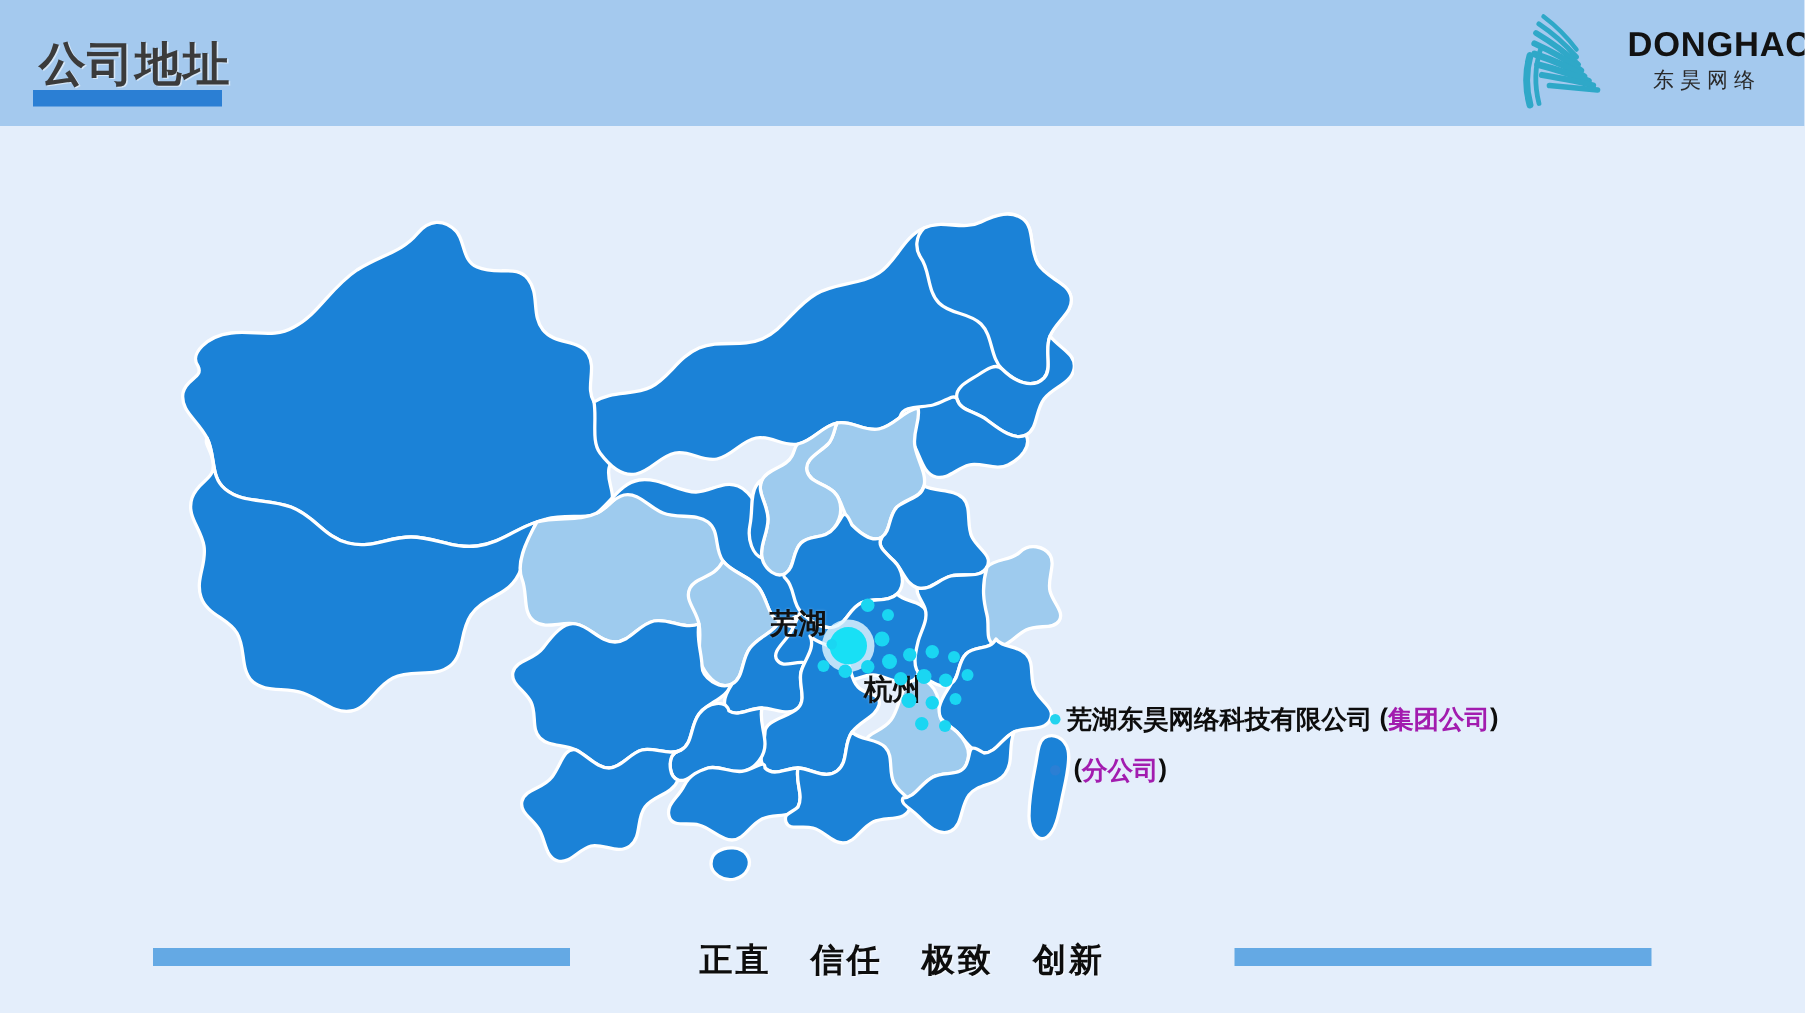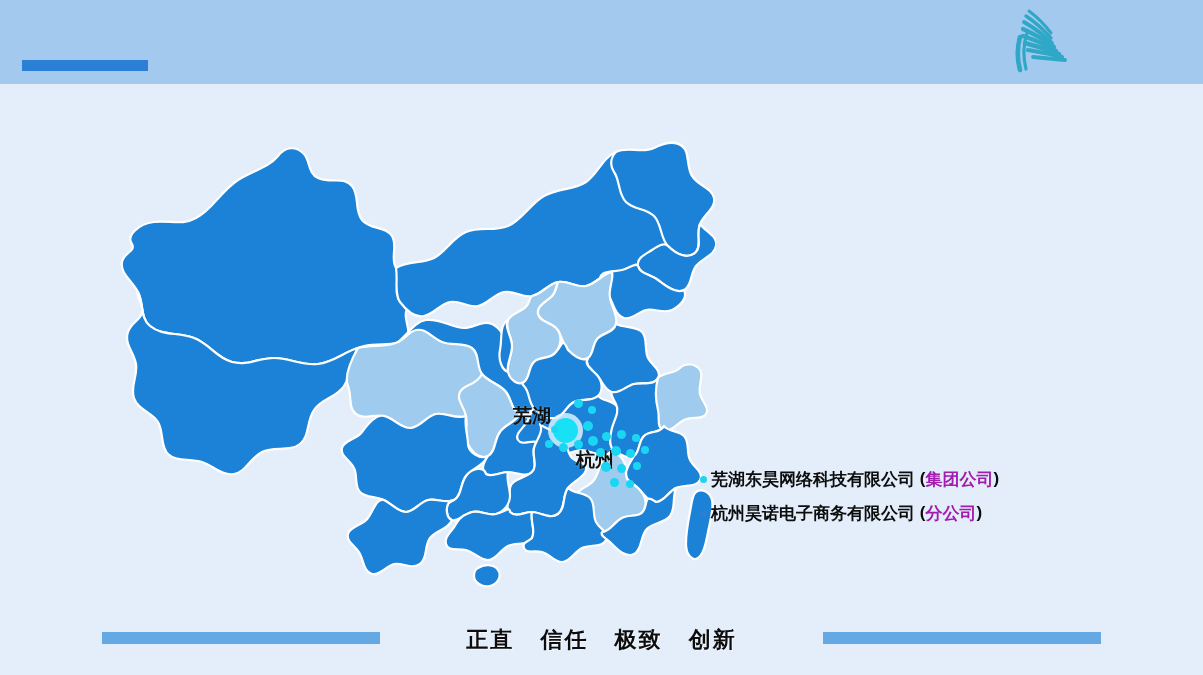--- a/index.html
+++ b/index.html
@@ -100,38 +100,43 @@
     font-size: 22px; font-weight: bold; color: #0d0d0d;
     letter-spacing: 2px;
     text-shadow: 1px 1px 0 rgba(255,255,255,0.5);
   }
   .slogan span { margin: 0 9px; }
 </style>
 </head>
 <body>
 
 <div class="header">
+  <div class="page-title">公司地址</div>
   <div class="title-underline"></div>
 
   <div class="logo">
     <div class="logo-mark">
       <svg viewBox="0 0 74 68" width="74" height="68" aria-hidden="true">
         <g fill="none" stroke="#2fa8c8" stroke-linecap="round">
           <path d="M18 4 C26 10 34 18 40 26" stroke-width="3"></path>
           <path d="M15 9 C24 15 33 23 40 31" stroke-width="3.4"></path>
           <path d="M13 15 C23 21 33 28 41 36" stroke-width="3.8"></path>
           <path d="M12 22 C23 27 34 33 43 40" stroke-width="4.2"></path>
           <path d="M12 29 C24 33 36 38 45 44" stroke-width="4.4"></path>
           <path d="M14 36 C26 39 38 43 48 47" stroke-width="4.4"></path>
           <path d="M17 43 C29 45 41 47 51 50" stroke-width="4.2"></path>
           <path d="M22 50 C33 51 44 52 54 53" stroke-width="3.8"></path>
           <path d="M9 30 C6 41 6 52 9 63" stroke-width="4.6"></path>
           <path d="M16 26 C12 38 12 50 15 62" stroke-width="3.2"></path>
         </g>
       </svg>
+    </div>
+    <div class="logo-text">
+      <div class="logo-name">DONGHAO</div>
+      <div class="logo-sub">东昊网络</div>
     </div>
   </div>
 </div>
 
 <div class="map-wrap">
   <svg class="map-svg" viewBox="0 0 620 470">
     <g stroke="#ffffff" stroke-width="2.2" stroke-linejoin="round">
 
       <path fill="#1b82d7" d="M36,104 C30,96 42,84 58,82 C74,80 86,86 100,78 C116,70 124,52 142,40
            C158,30 172,28 182,16 C190,6 200,6 208,14 C214,20 212,34 222,38
@@ -324,21 +329,20 @@
   <div class="legend-row">
     <span class="legend-bullet" style="background:#22d3ee;"></span>
     <span>芜湖东昊网络科技有限公司</span>
     <span class="paren">&nbsp;(</span>
     <span class="legend-tag">集团公司</span>
     <span class="paren">)</span>
   </div>
 
   <div class="legend-row">
     <span class="legend-bullet" style="background:#2b7fd4;"></span>
-    <span>杭州昊诺电子商务有限公司</span>
     <span class="paren">&nbsp;(</span>
     <span class="legend-tag">分公司</span>
     <span class="paren">)</span>
   </div>
 
 </div>
 
 <div class="footer-bar footer-bar-left"></div>
 <div class="footer-bar footer-bar-right"></div>
 <div class="slogan">

